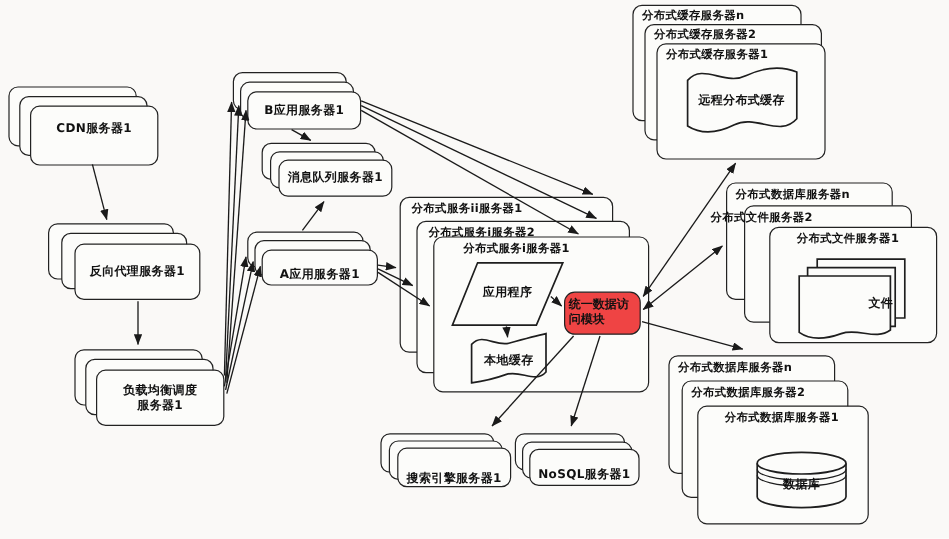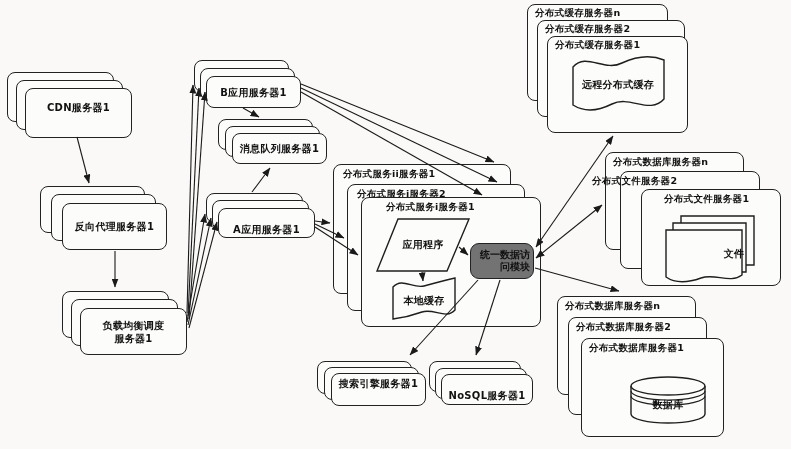--- a/index.html
+++ b/index.html
@@ -18,22 +18,22 @@
     position:absolute;box-sizing:border-box;display:flex;
     align-items:center;justify-content:center;text-align:center;
     font-size:10px;font-weight:600;line-height:1.3;letter-spacing:.3px;color:#111;
   }
   .ttl{
     position:absolute;font-size:9.5px;font-weight:600;letter-spacing:.3px;
     white-space:nowrap;color:#111;
   }
   .module{
     position:absolute;box-sizing:border-box;left:470px;top:243px;width:64px;height:36px;
-    background:#737373;border:1.5px solid #222;border-radius:9px;
-    display:flex;align-items:center;justify-content:center;text-align:right;
+    background:#ef4444;border:1.5px solid #222;border-radius:9px;
+    display:flex;align-items:center;justify-content:center;text-align:left;
     font-size:10px;font-weight:600;line-height:1.25;padding:0 3px;color:#111;
   }
   svg{position:absolute;left:0;top:0;}
   svg line{stroke:#1a1a1a;stroke-width:1.1;}
   svg .shape{fill:#fcfcfa;stroke:#1e1e1e;stroke-width:1.4;}
 </style>
 </head>
 <body>
 
 <div id="canvas">
@@ -108,28 +108,28 @@
       <div class="box" style="left:641px;top:189px;width:140px;height:97px"></div>
       <div class="ttl" style="left:664px;top:193px">分布式文件服务器1</div>
     </div>
 
     <div>
       <div class="box" style="left:557px;top:296px;width:139px;height:99px"></div>
       <div class="ttl" style="left:565px;top:300px">分布式数据库服务器n</div>
       <div class="box" style="left:568px;top:317px;width:139px;height:98px"></div>
       <div class="ttl" style="left:576px;top:321px">分布式数据库服务器2</div>
       <div class="box" style="left:581px;top:338px;width:143px;height:99px"></div>
-      <div class="ttl" style="left:589px;top:342px">分布式数据库服务器1</div>
+      <div class="ttl" style="left:604px;top:342px">分布式数据库服务器1</div>
     </div>
 
     <div>
       <div class="box" style="left:317px;top:361px;width:95px;height:33px"></div>
       <div class="box" style="left:324px;top:367px;width:95px;height:33px"></div>
       <div class="box" style="left:331px;top:373px;width:95px;height:33px"></div>
-      <div class="lbl" style="left:331px;top:373px;width:95px;height:21px">搜索引擎服务器1</div>
+      <div class="lbl" style="left:331px;top:389px;width:95px;height:21px">搜索引擎服务器1</div>
     </div>
 
     <div>
       <div class="box" style="left:429px;top:361px;width:92px;height:31px"></div>
       <div class="box" style="left:435px;top:368px;width:92px;height:31px"></div>
       <div class="box" style="left:441px;top:374px;width:92px;height:31px"></div>
       <div class="lbl" style="left:441px;top:374px;width:92px;height:42px">NoSQL服务器1</div>
     </div>
 
   </div>

